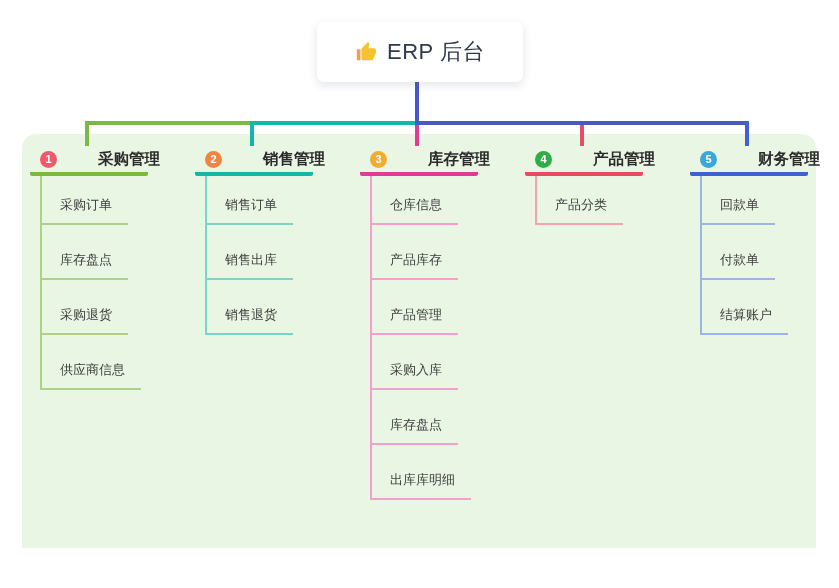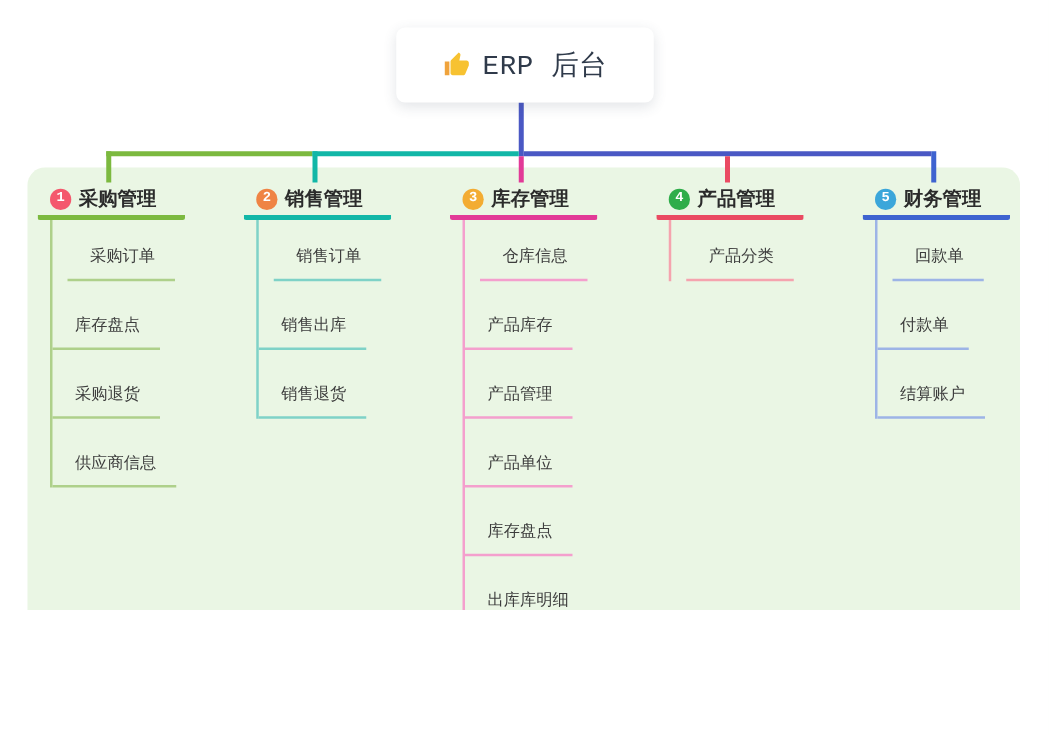--- a/index.html
+++ b/index.html
@@ -1,42 +1,42 @@
 <!DOCTYPE html>
 <html><head>
 <meta charset="utf-8">
 <style>
   * { margin:0; padding:0; box-sizing:border-box; }
   html,body { width:839px; height:588px; background:#ffffff;
     font-family:"Liberation Sans","DejaVu Sans",sans-serif; }
-  #canvas { position:relative; width:839px; height:488px; overflow:hidden;font-family:Liberation Mono, monospace; }
+  #canvas { position:relative; width:839px; height:548px; overflow:hidden; }
 
   .panel { position:absolute; left:22px; top:134px; width:794px; height:436px;
     border-radius:14px; }
 
   
   .root-node { position:absolute; left:317px; top:22px; width:206px; height:60px;
     background:#ffffff; border-radius:7px; box-shadow:0 3px 10px rgba(60,70,90,.14);
     display:flex; align-items:center; justify-content:center; gap:10px; z-index:5; }
   .root-label { font-size:22px; font-weight:500; color:#2f3a4a; letter-spacing:.5px; }
 
   
   .line { position:absolute; }
 
   
   .branch { position:absolute; top:146px; width:118px; z-index:4; }
   .branch-header { display:flex; align-items:center; gap:6px; height:30px;
     padding-left:10px; border-bottom:4px solid var(--c); border-radius:0 0 2px 2px; }
   .badge { width:17px; height:17px; min-width:17px; border-radius:50%;
     color:#ffffff; font-size:11px; font-weight:bold; text-align:center;
     line-height:17px; }
-  .branch-label { font-size:15.5px; font-weight:600; color:#2b2b2b; white-space:nowrap; }
+  .branch-label { font-size:15.5px; font-weight:600; color:#2b2b2b; white-space:nowrap;margin-left:35px; }
   .children { margin-left:10px; border-left:2px solid var(--lc); }
   .child { height:55px; display:flex; align-items:flex-end; }
-  .child:first-child { height:49px;margin-left:12px; }
+  .child:first-child { height:49px; }
   .child-label { display:inline-block; white-space:nowrap; font-size:13px;
     color:#3d3d3d; padding:0 16px 9px 18px; border-bottom:2px solid var(--lc); }
 </style>
 </head>
 <body>
 
 <div id="canvas">
   <div class="panel" style="background: rgb(234, 246, 228);"></div>
   <div id="connectors">
       <div class="line" style="left: 415px; top: 82px; width: 4px; height: 43px; background: rgb(74, 88, 196);"></div>
@@ -104,21 +104,21 @@
         <div class="child">
     <span class="child-label">仓库信息</span>
   </div>
         <div class="child">
     <span class="child-label">产品库存</span>
   </div>
         <div class="child">
     <span class="child-label">产品管理</span>
   </div>
         <div class="child">
-    <span class="child-label">产品单位</span>
+    <span class="child-label">采购入库</span>
   </div>
         <div class="child">
     <span class="child-label">库存盘点</span>
   </div>
         <div class="child">
     <span class="child-label">出库库明细</span>
   </div>
       </div>
   </div>
     <div class="branch" style="left: 525px; --c: #ea4a62; --lc: #f5a3ae;">

